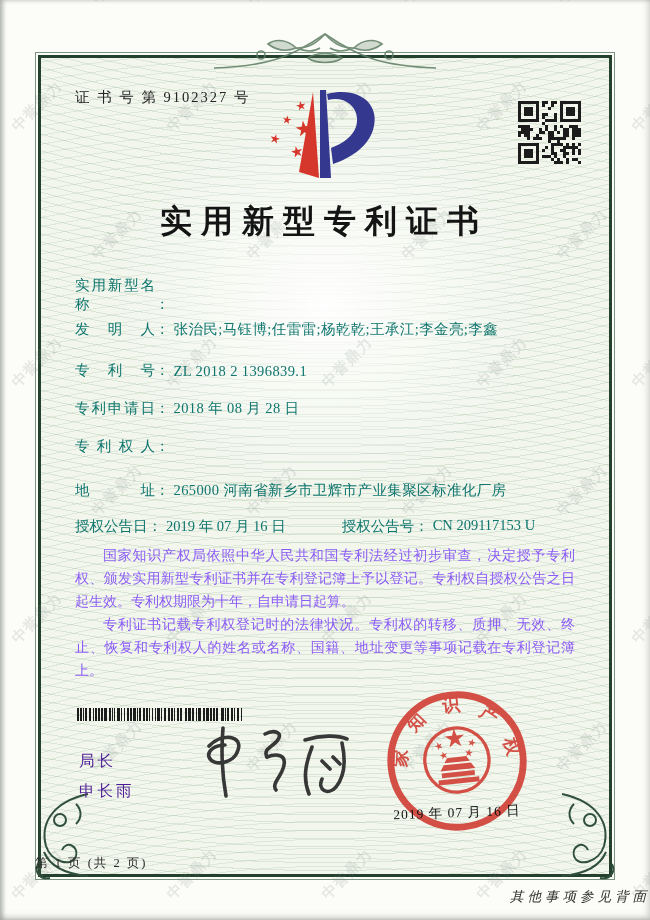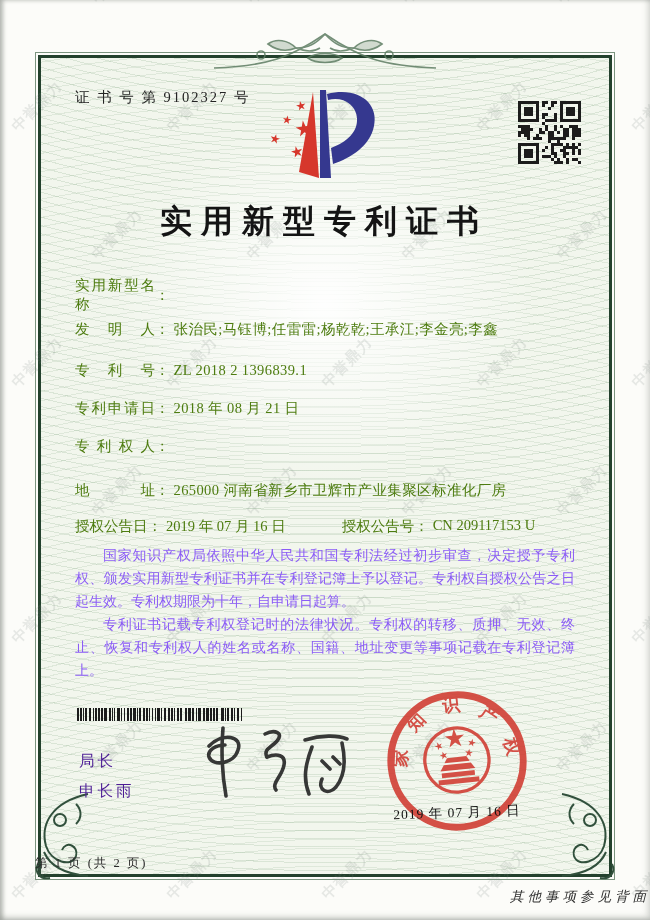--- a/index.html
+++ b/index.html
@@ -20,21 +20,21 @@
   .wm{position:absolute;transform:rotate(-45deg);color:rgba(125,135,128,.17);
       font-weight:bold;font-size:15px;letter-spacing:1px;white-space:nowrap;
       font-family:"Liberation Sans",sans-serif;text-align:center;line-height:1.1;}
   
   .content{position:absolute;left:35px;top:52px;width:578px;height:744px;z-index:3;color:#1b1b1b;}
   .cert-no{position:absolute;left:40px;top:36px;font-size:14.5px;letter-spacing:2px;color:#242424;}
   .logo{position:absolute;left:222px;top:32px;}
   .qr{position:absolute;left:483px;top:49px;}
   .title{position:absolute;left:0;top:148px;width:100%;text-align:center;
          font-size:32px;font-weight:bold;letter-spacing:9px;color:#141414;}
-  .row{position:absolute;left:40px;font-size:14.5px;display:flex;align-items:center;color:#4d7c0f;}
+  .row{position:absolute;left:40px;font-size:14.5px;display:flex;align-items:flex-end;color:#0f766e;}
   .flabel{display:inline-block;width:80px;text-align:justify;text-align-last:justify;flex:none;}
   .colon{flex:none;margin-right:4px;}
   .fval{letter-spacing:.4px;}
   .fval .line2{display:block;}
   .grant-pair{display:flex;}
   .grant-gap{width:56px;flex:none;}
   .body-text{position:absolute;left:40px;top:492px;width:500px;font-size:14px;
              line-height:23px;color:#8b5cf6;text-align:justify;}
   .body-text p{margin:0;text-indent:2em;}
   .barcode{position:absolute;left:42px;top:656px;}
@@ -387,21 +387,21 @@
       <span class="fval">张治民;马钰博;任雷雷;杨乾乾;王承江;李金亮;李鑫</span>
     </div>
     <div class="row" style="top:309px">
       <span class="flabel">专利号</span>
         <span class="colon">：</span>
       <span class="fval">ZL 2018 2 1396839.1</span>
     </div>
     <div class="row" style="top:347px">
       <span class="flabel">专利申请日</span>
         <span class="colon">：</span>
-      <span class="fval">2018 年 08 月 21 日</span>
+      <span class="fval">2018 年 08 月 28 日</span>
     </div>
     <div class="row" style="top:385px">
       <span class="flabel">专利权人</span>
         <span class="colon">：</span>
       <span class="fval"></span>
     </div>
     <div class="row" style="top:429px">
       <span class="flabel">地址</span>
         <span class="colon">：</span>
       <span class="fval">265000 河南省新乡市卫辉市产业集聚区标准化厂房</span>

